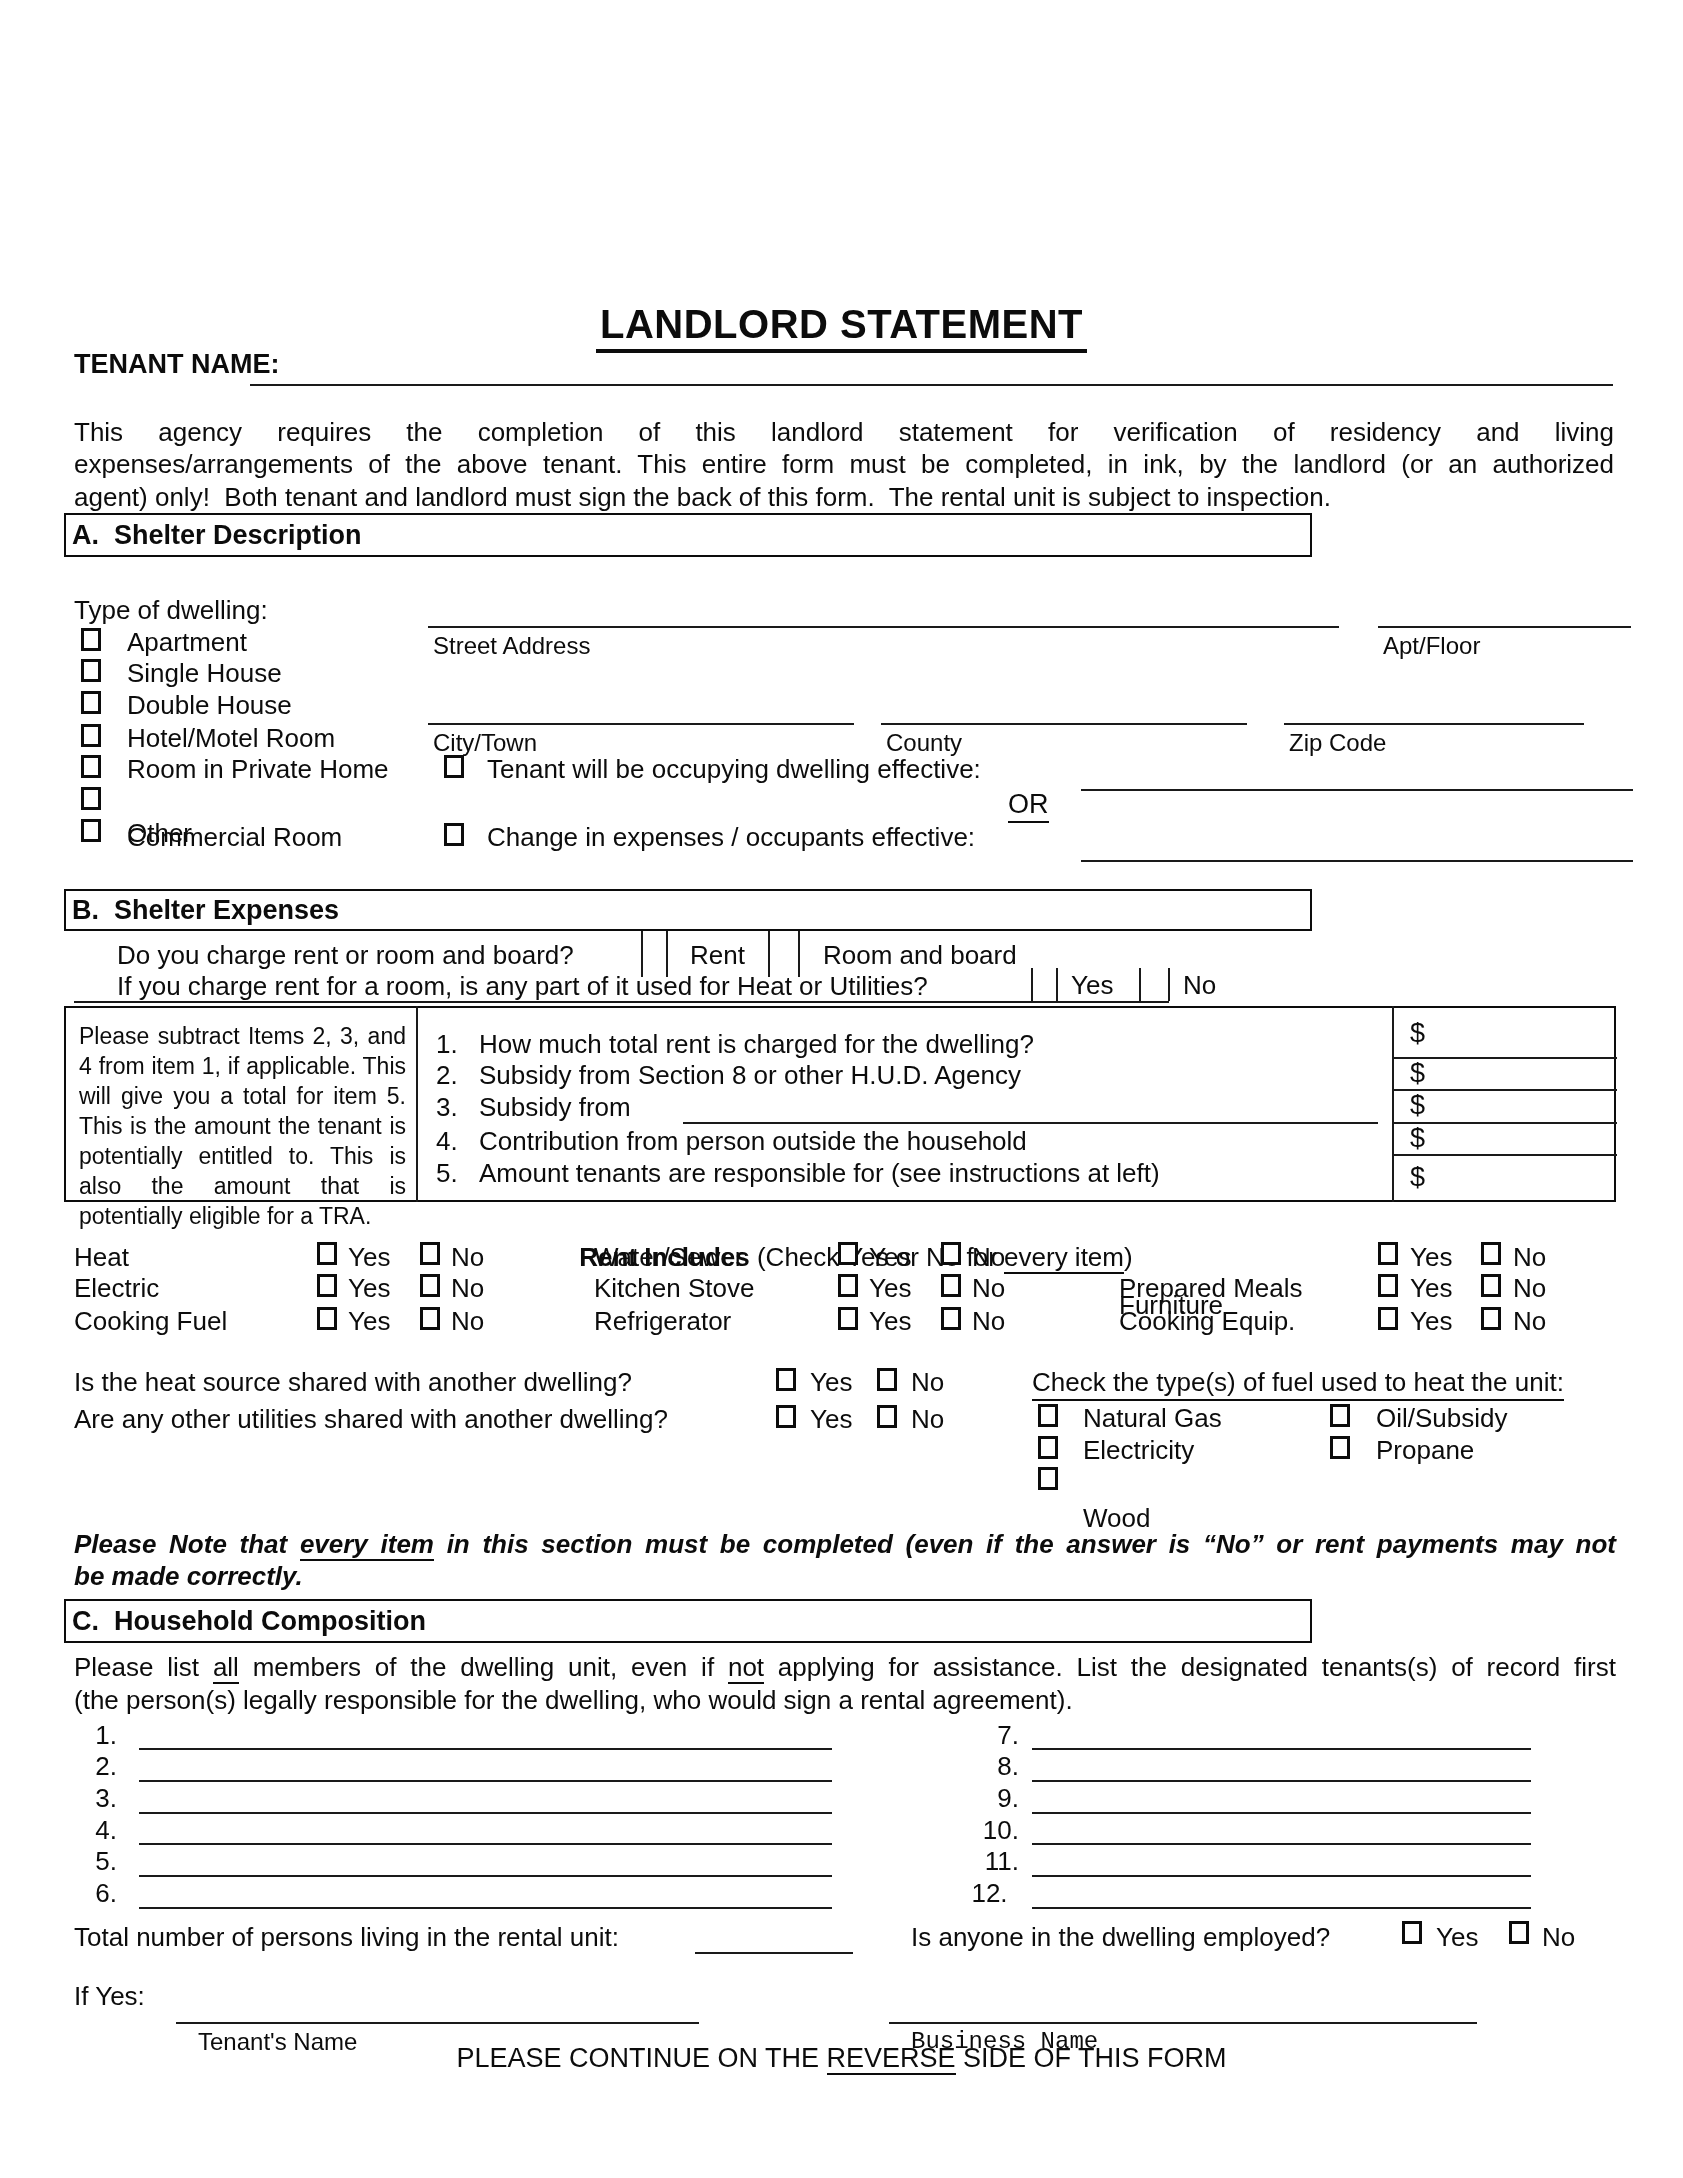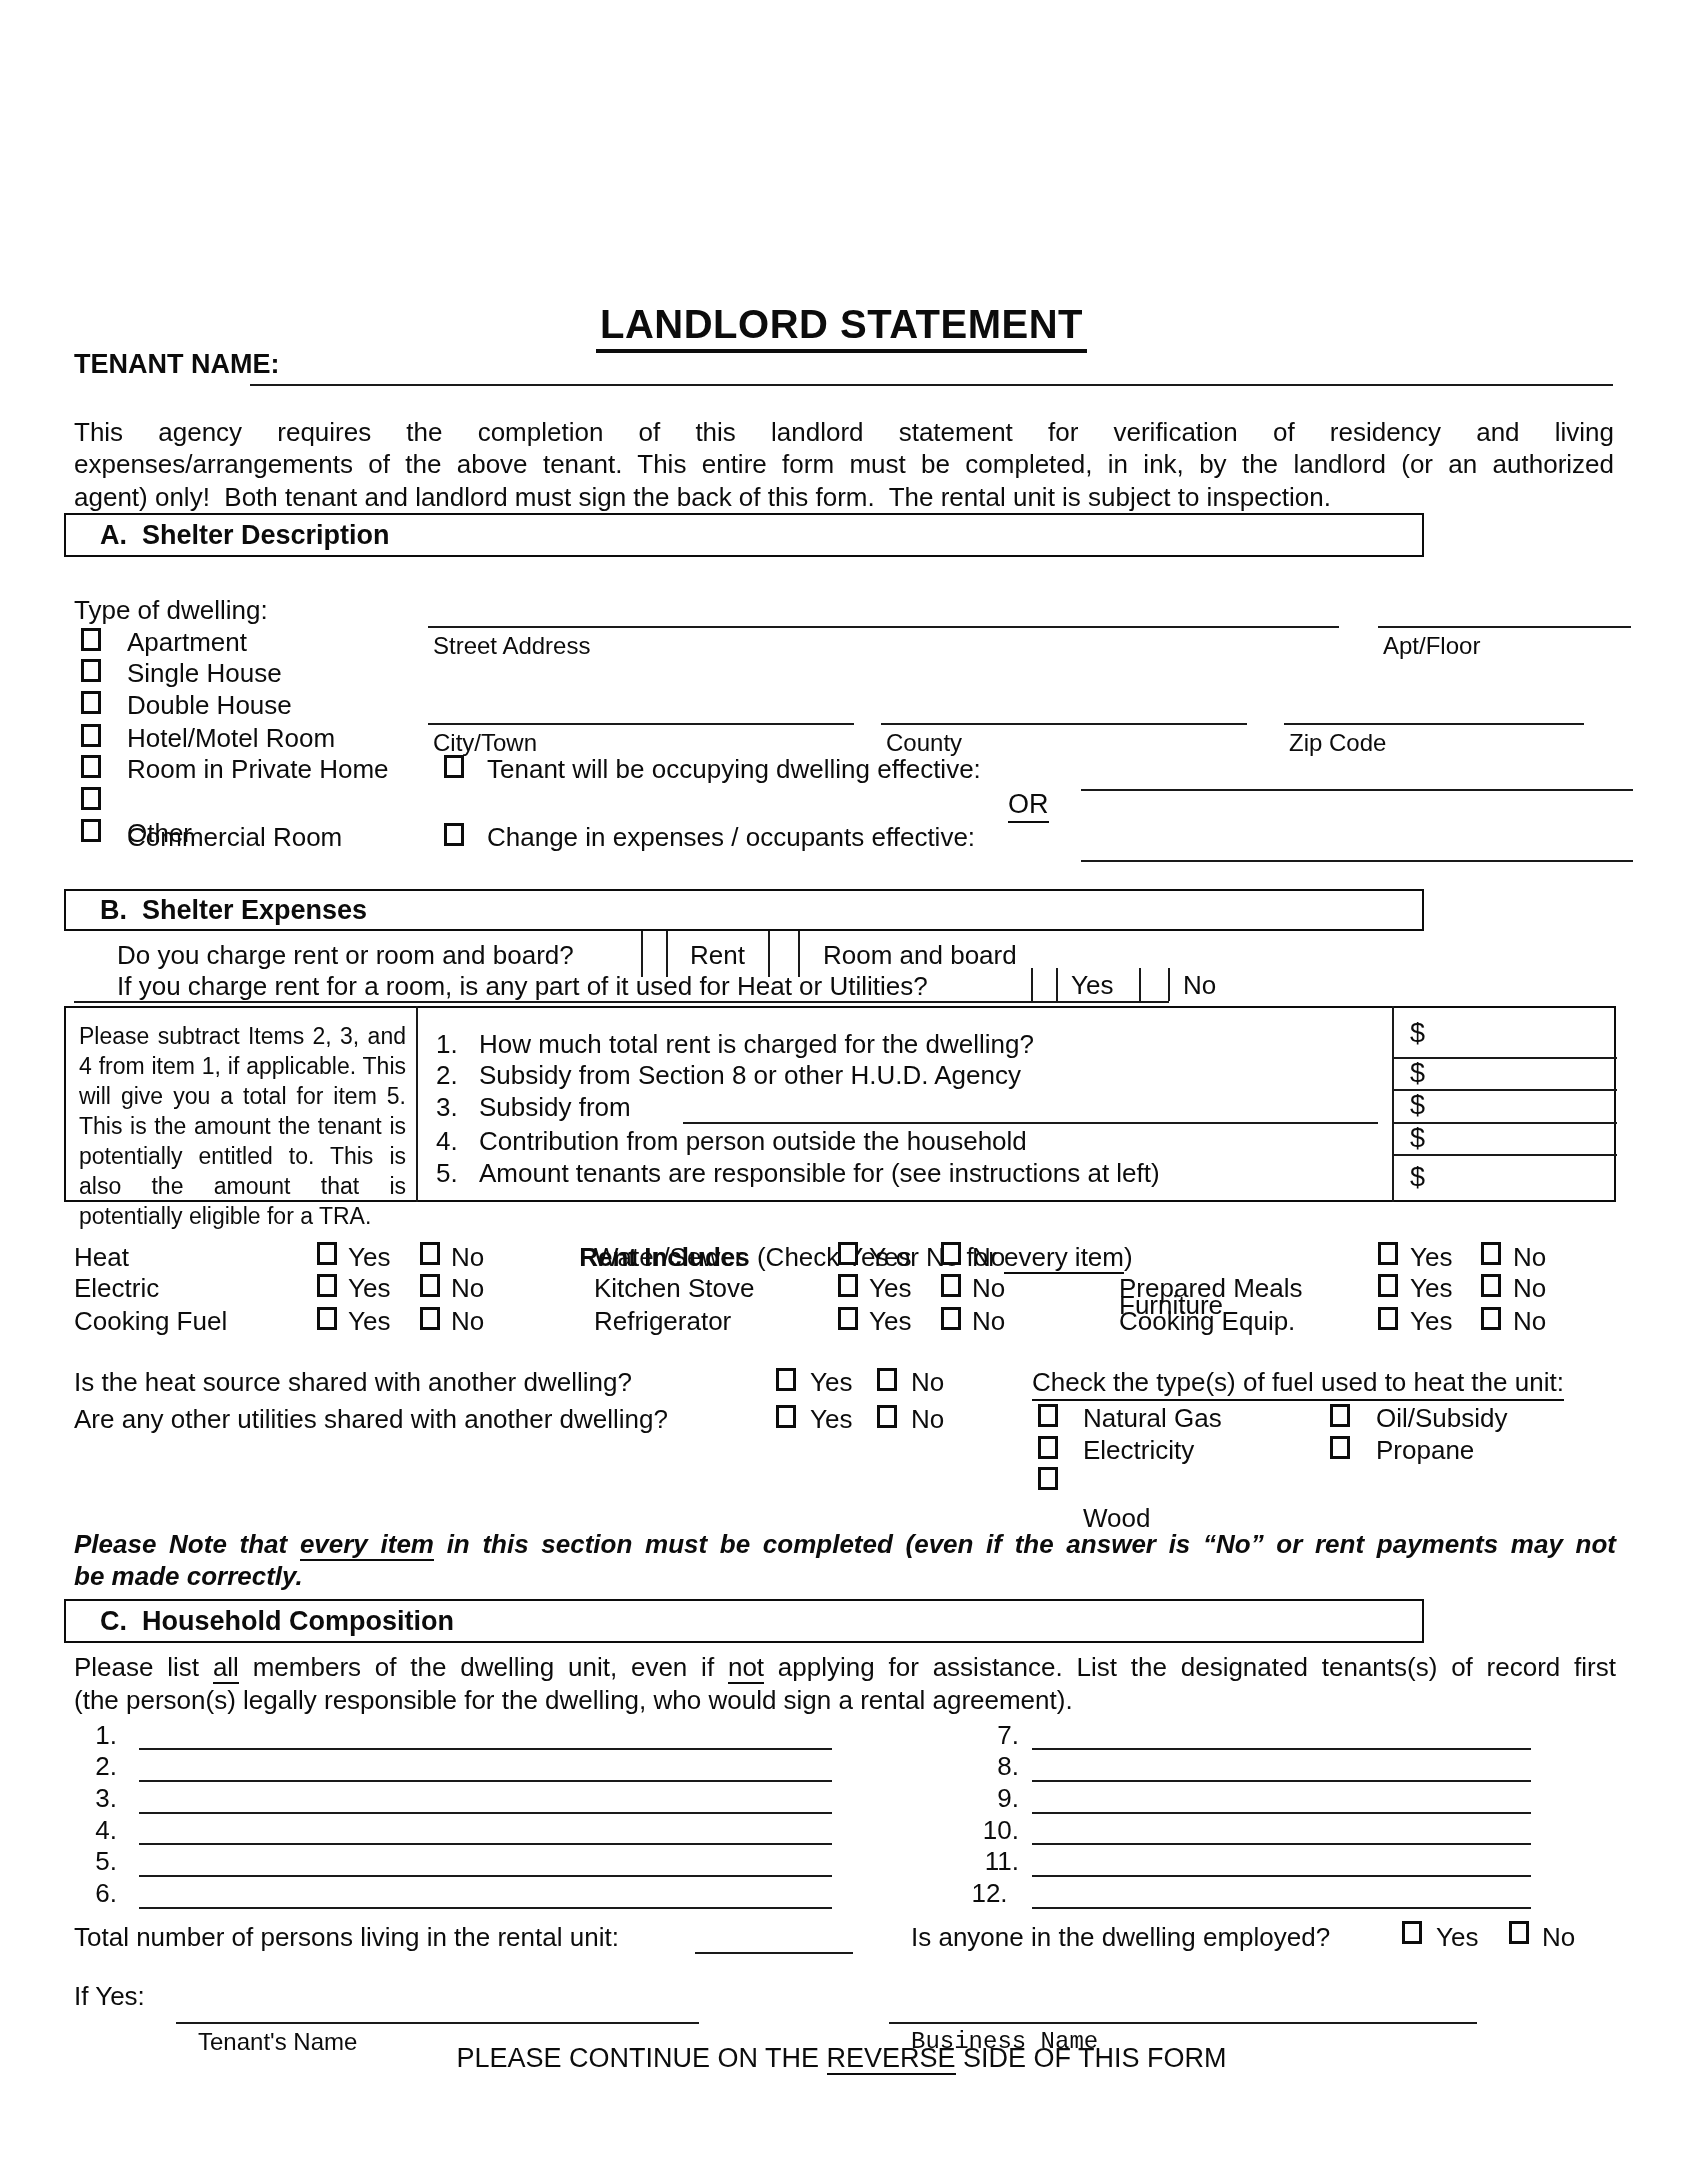--- a/index.html
+++ b/index.html
@@ -11,23 +11,23 @@
   }
   .t  { position:absolute; font-size:26px; line-height:33px; white-space:pre-wrap; }
   .b  { font-weight:bold; }
   .i  { font-style:italic; }
   .sm { font-size:24px; line-height:24px; }
   .hl { position:absolute; height:0; border-top:2px solid #1a1a1a; }
   .vl { position:absolute; width:0; border-left:2px solid #1a1a1a; }
   .cb { position:absolute; width:20px; height:23px; border:3px solid #0c0c0c; background:#fff; }
   .u  { border-bottom:2px solid #0c0c0c; }
   .secbox {
-    position:absolute; left:64px; width:1360px; height:44px;
+    position:absolute; left:64px; width:1248px; height:44px;
     border:2px solid #0c0c0c; display:flex; align-items:center;
-    padding-left:34px; font-weight:bold; font-size:27px; white-space:pre-wrap;
+    padding-left:6px; font-weight:bold; font-size:27px; white-space:pre-wrap;
   }
   .jline { position:absolute; text-align:justify; text-align-last:justify; font-size:26px; line-height:33px; }
   .xcell { position:absolute; border-left:2px solid #1a1a1a; border-right:2px solid #1a1a1a; }
   .amt { position:absolute; left:1394px; width:223px; display:flex; align-items:center; padding-left:16px; font-size:27px; }
   #title { position:absolute; left:0; right:0; top:302px; text-align:center; }
   #title span { font-size:40px; font-weight:bold; border-bottom:4px solid #0c0c0c; padding:0 4px 3px 4px; letter-spacing:0.5px; }
   #footer { position:absolute; left:0; right:0; top:2043px; text-align:center; font-size:27px; }
 </style>
 </head>
 <body>

